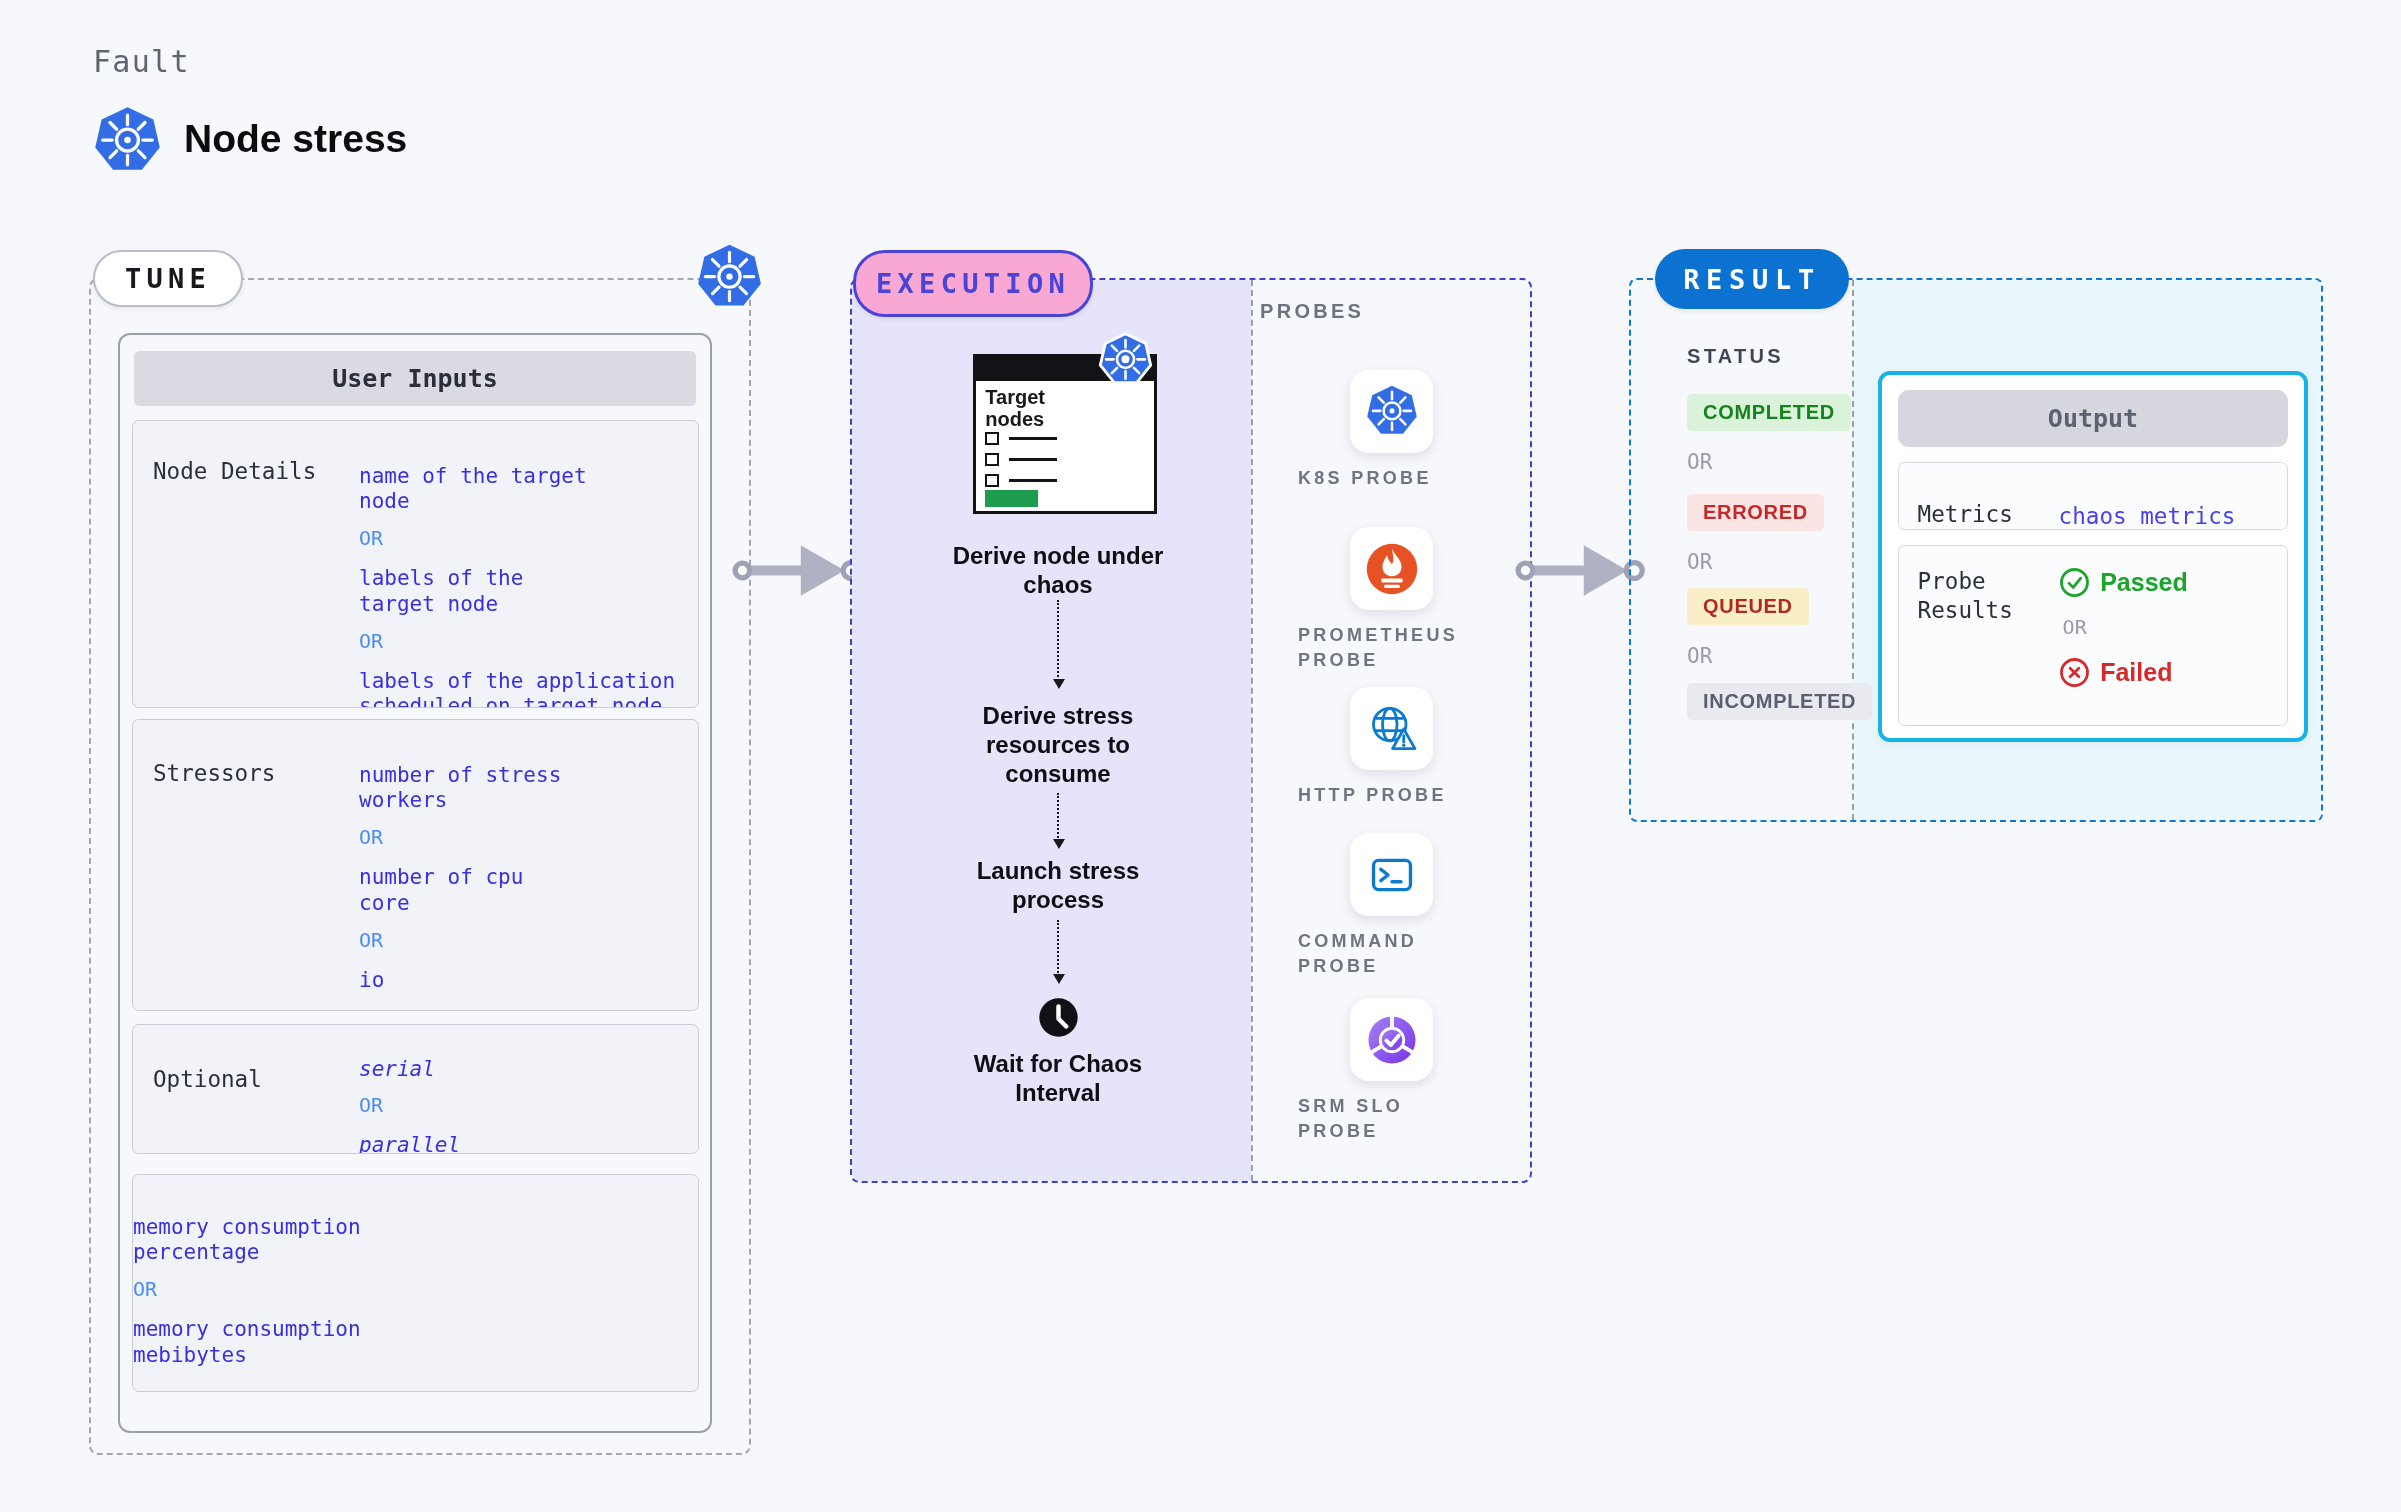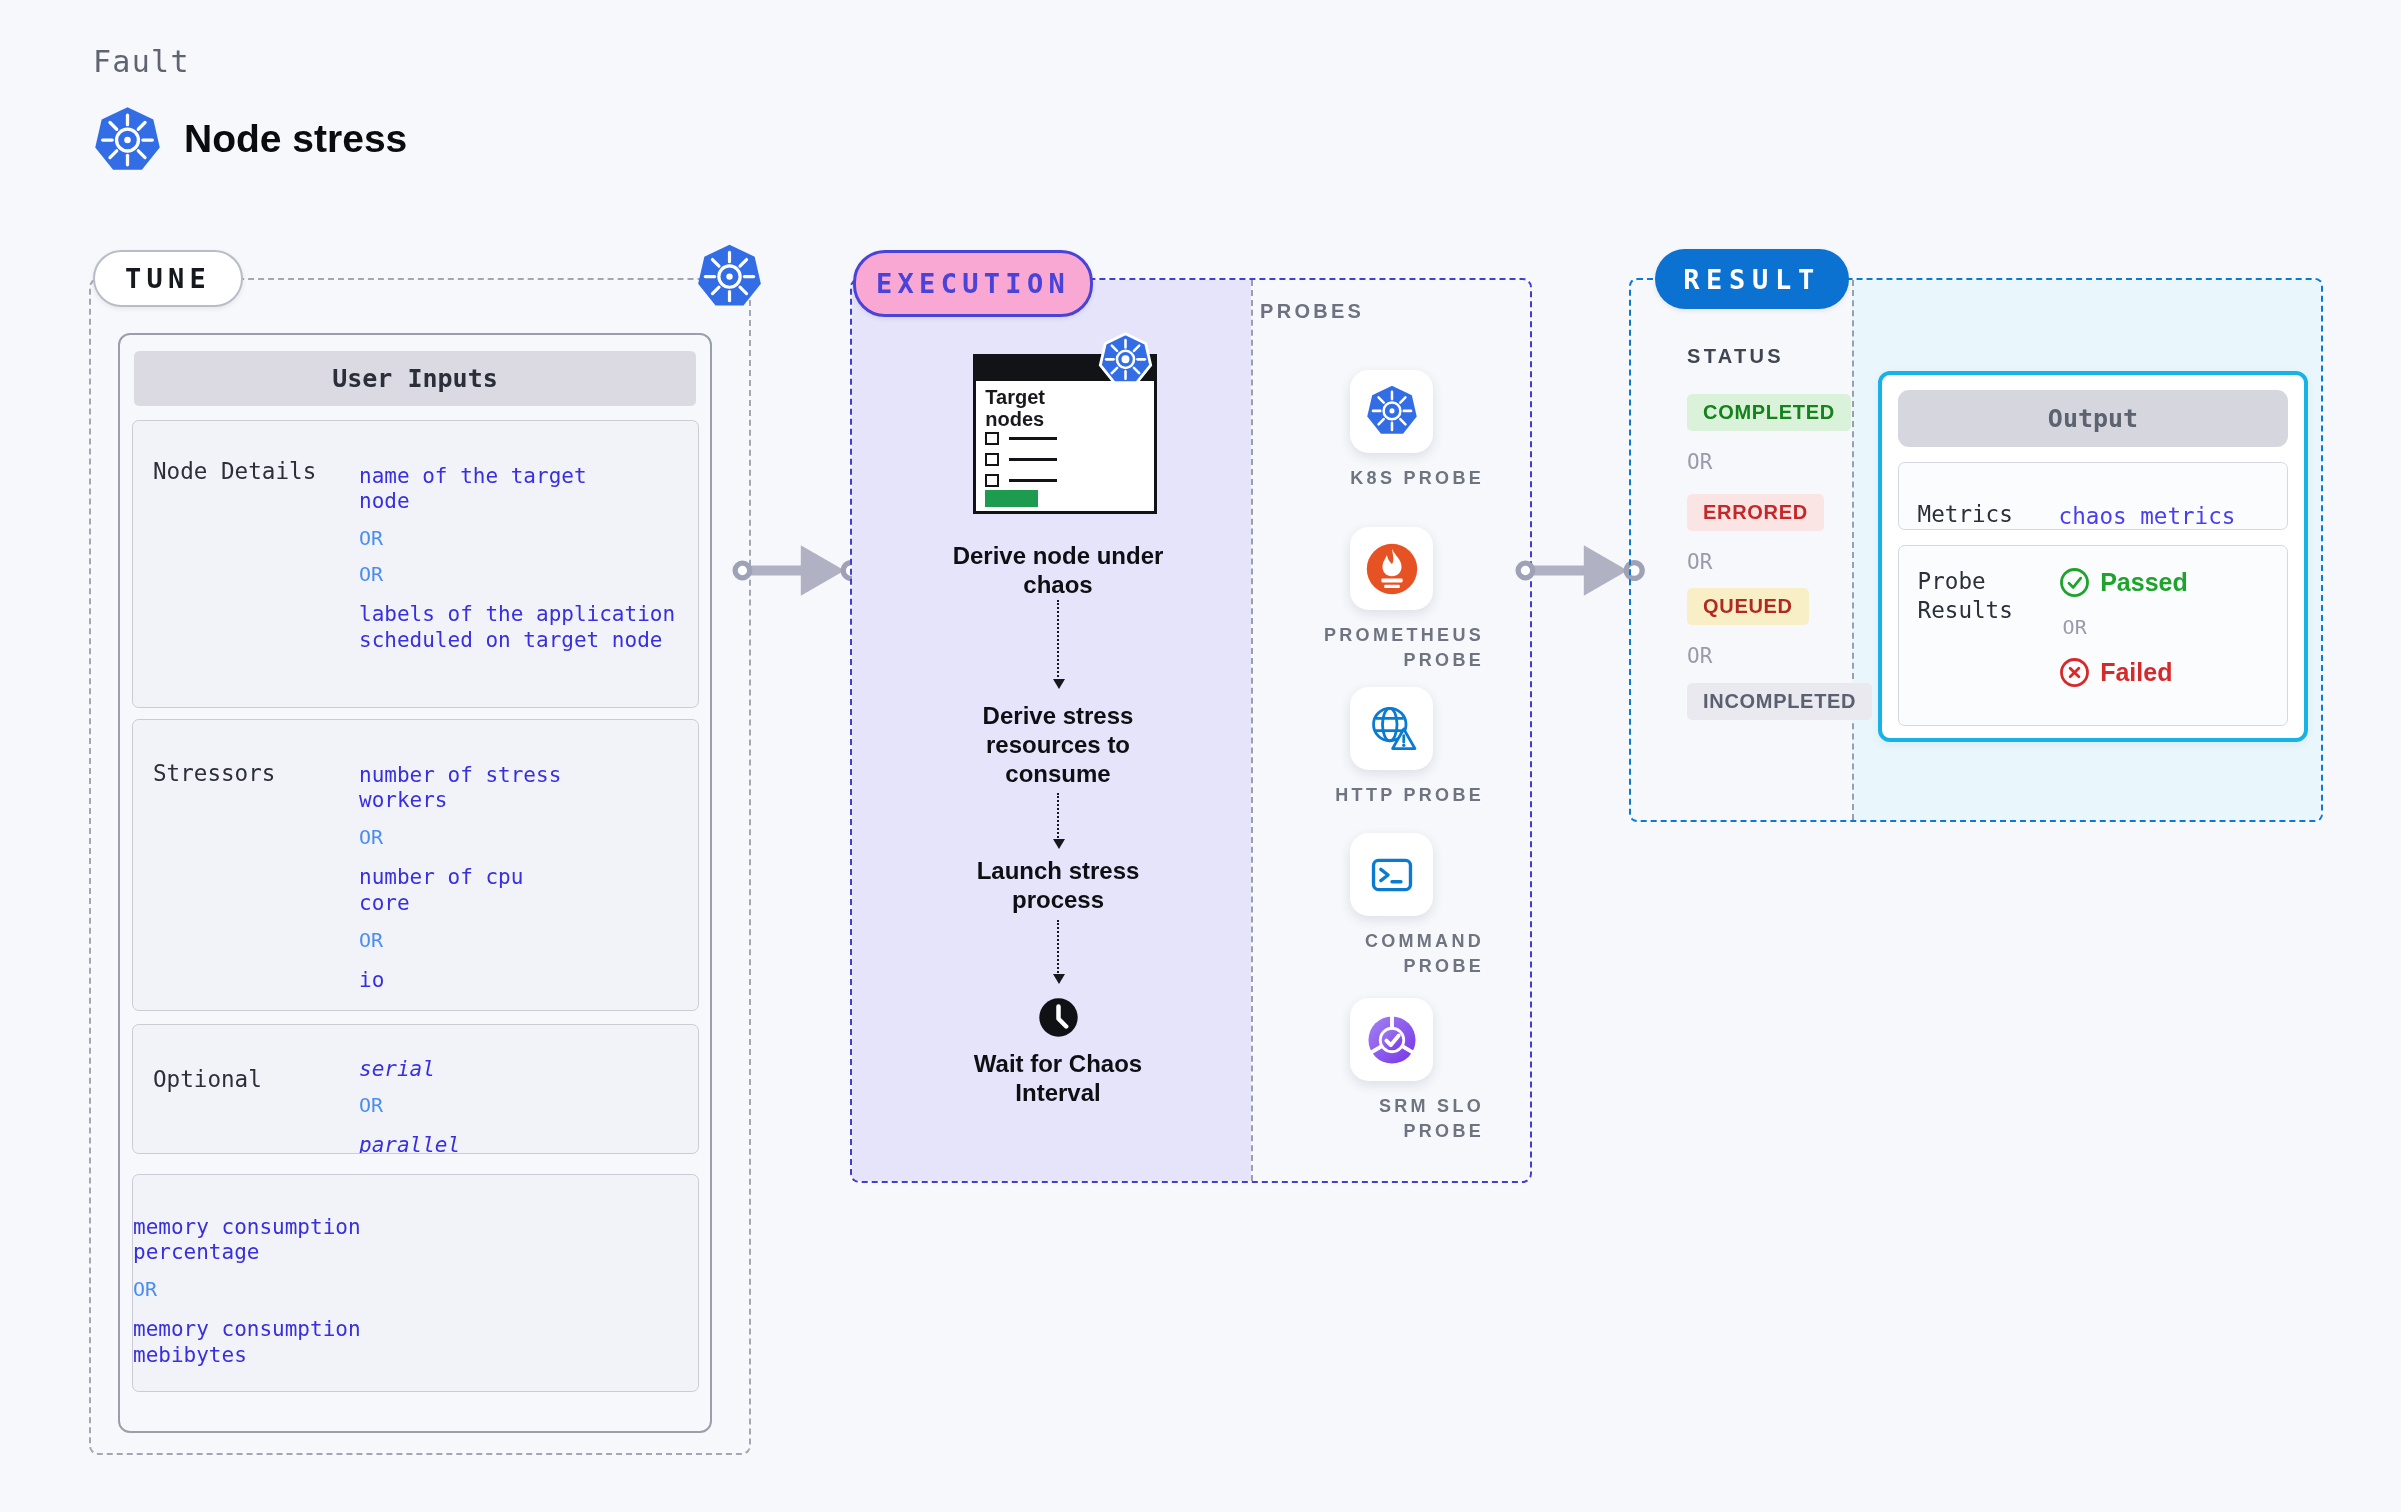--- a/index.html
+++ b/index.html
@@ -65,21 +65,21 @@
   .step-1 { top:542px; } .step-2 { top:702px; } .step-3 { top:857px; } .step-4 { top:1050px; }
   .connector { position:absolute; left:1057px; width:0; border-left:2.7px dotted #17181c; }
   .conn-1 { top:600px;  height:85px; } .conn-2 { top:793px; height:52px; } .conn-3 { top:920px; height:60px; }
   .connector::after { content:""; position:absolute; left:-6px; bottom:-4px;
                       border:6px solid transparent; border-bottom:none; border-top:10px solid #17181c; }
   .clock { left:1038px; top:997px; width:41px; height:41px; }
 
   .probe-card { position:absolute; left:1350px; width:83px; height:83px; background:#fff; border-radius:18.6px;
                 box-shadow:0 4px 12px rgba(40,40,90,.12); display:flex; align-items:center; justify-content:center; }
   .pc-1 { top:370px; } .pc-2 { top:527px; } .pc-3 { top:687px; } .pc-4 { top:833px; } .pc-5 { top:998px; }
-  .probe-label { position:absolute; left:1298px; width:186px; text-align:right; white-space:pre-line;
+  .probe-label { position:absolute; left:1298px; width:186px; text-align:left; white-space:pre-line;
                  font:700 18px "Liberation Sans",sans-serif; letter-spacing:3.3px; color:#6e7480; line-height:1.4; }
   .pl-1 { top:466px; } .pl-2 { top:623px; } .pl-3 { top:783px; } .pl-4 { top:929px; } .pl-5 { top:1094px; }
 
   
   .result-box { left:1629px; top:278px; width:694px; height:544px; border:2.3px dashed #0b7ad2;
                 border-radius:8px; overflow:hidden; box-sizing:border-box; }
   .result-fill { position:absolute; left:221px; top:0; right:0; bottom:0; background:#e9f6fc; }
   .result-divider { position:absolute; left:221px; top:0; bottom:0; width:0; border-left:2px dashed #9aa0ab; }
   .status-title { left:1687px; top:345px; font:700 20px "Liberation Sans",sans-serif; letter-spacing:3.3px; color:#3f4553; }
   .badge { position:absolute; left:1687px; height:37px; display:inline-flex; align-items:center;
@@ -153,20 +153,22 @@
 
   <div class="abs ui-box"></div>
   <div class="abs ui-title">User Inputs</div>
 
   <div class="trow trow-1">
     <div class="rlabel">Node Details</div>
     <div class="rvals">
       <div class="val">name of the target
 node</div>
       <div class="or">OR</div>
+      <div class="val">labels of the
+target node</div>
       <div class="or">OR</div>
       <div class="val">labels of the application
  scheduled on target node</div>
     </div>
   </div>
 
   <div class="trow trow-2">
     <div class="rlabel">Stressors</div>
     <div class="rvals">
       <div class="val">number of stress

